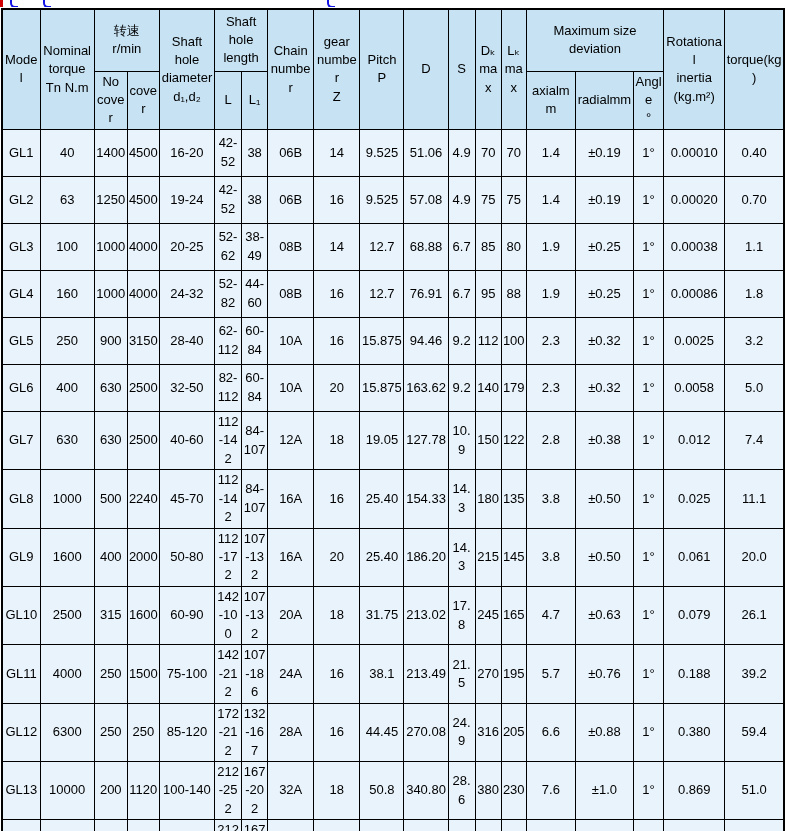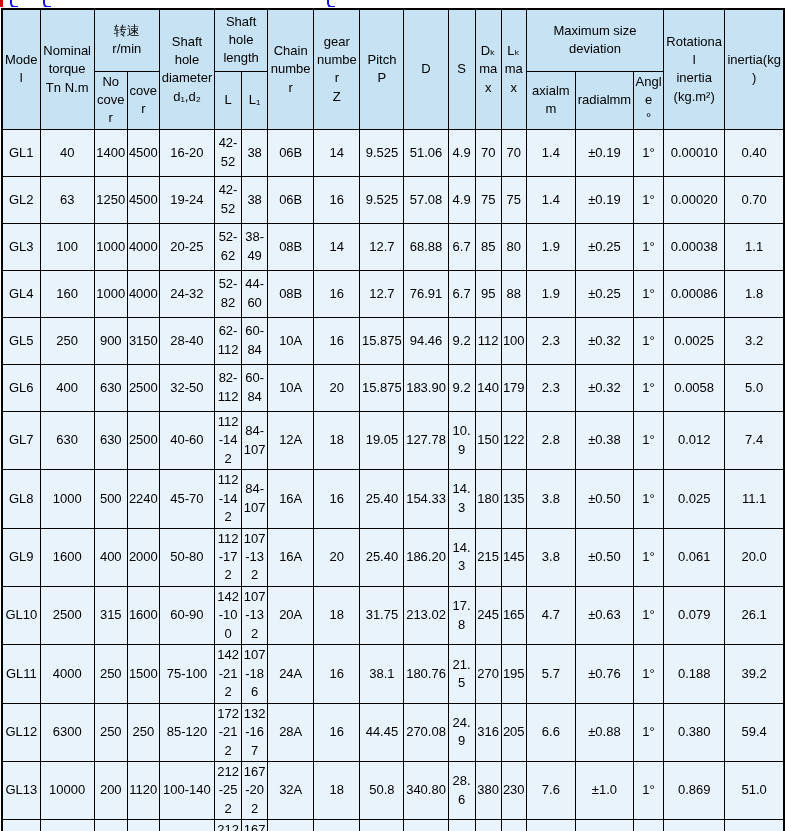--- a/index.html
+++ b/index.html
@@ -126,21 +126,21 @@
         <th rowspan="2">D</th>
         <th rowspan="2">S</th>
         <th rowspan="2">Dₖ
 max</th>
         <th rowspan="2">Lₖ
 max</th>
         <th colspan="3">Maximum size deviation</th>
         <th rowspan="2">Rotational
 inertia
 (kg.m²)</th>
-        <th rowspan="2">inertia(kg)</th>
+        <th rowspan="2">torque(kg)</th>
       </tr>
       <tr class="h2">
         <th>No
 cover</th>
         <th>cover</th>
         <th>L</th>
         <th>L₁</th>
         <th>axialmm</th>
         <th>radialmm</th>
         <th>Angle
@@ -257,21 +257,21 @@
           <td>GL6</td>
           <td>400</td>
           <td>630</td>
           <td>2500</td>
           <td>32-50</td>
           <td>82-112</td>
           <td>60-84</td>
           <td>10A</td>
           <td>20</td>
           <td>15.875</td>
-          <td>183.90</td>
+          <td>163.62</td>
           <td>9.2</td>
           <td>140</td>
           <td>179</td>
           <td>2.3</td>
           <td>±0.32</td>
           <td>1°</td>
           <td>0.0058</td>
           <td>5.0</td>
         </tr>
         <tr>
@@ -362,21 +362,21 @@
           <td>GL11</td>
           <td>4000</td>
           <td>250</td>
           <td>1500</td>
           <td>75-100</td>
           <td>142-212</td>
           <td>107-186</td>
           <td>24A</td>
           <td>16</td>
           <td>38.1</td>
-          <td>180.76</td>
+          <td>213.49</td>
           <td>21.5</td>
           <td>270</td>
           <td>195</td>
           <td>5.7</td>
           <td>±0.76</td>
           <td>1°</td>
           <td>0.188</td>
           <td>39.2</td>
         </tr>
         <tr>

